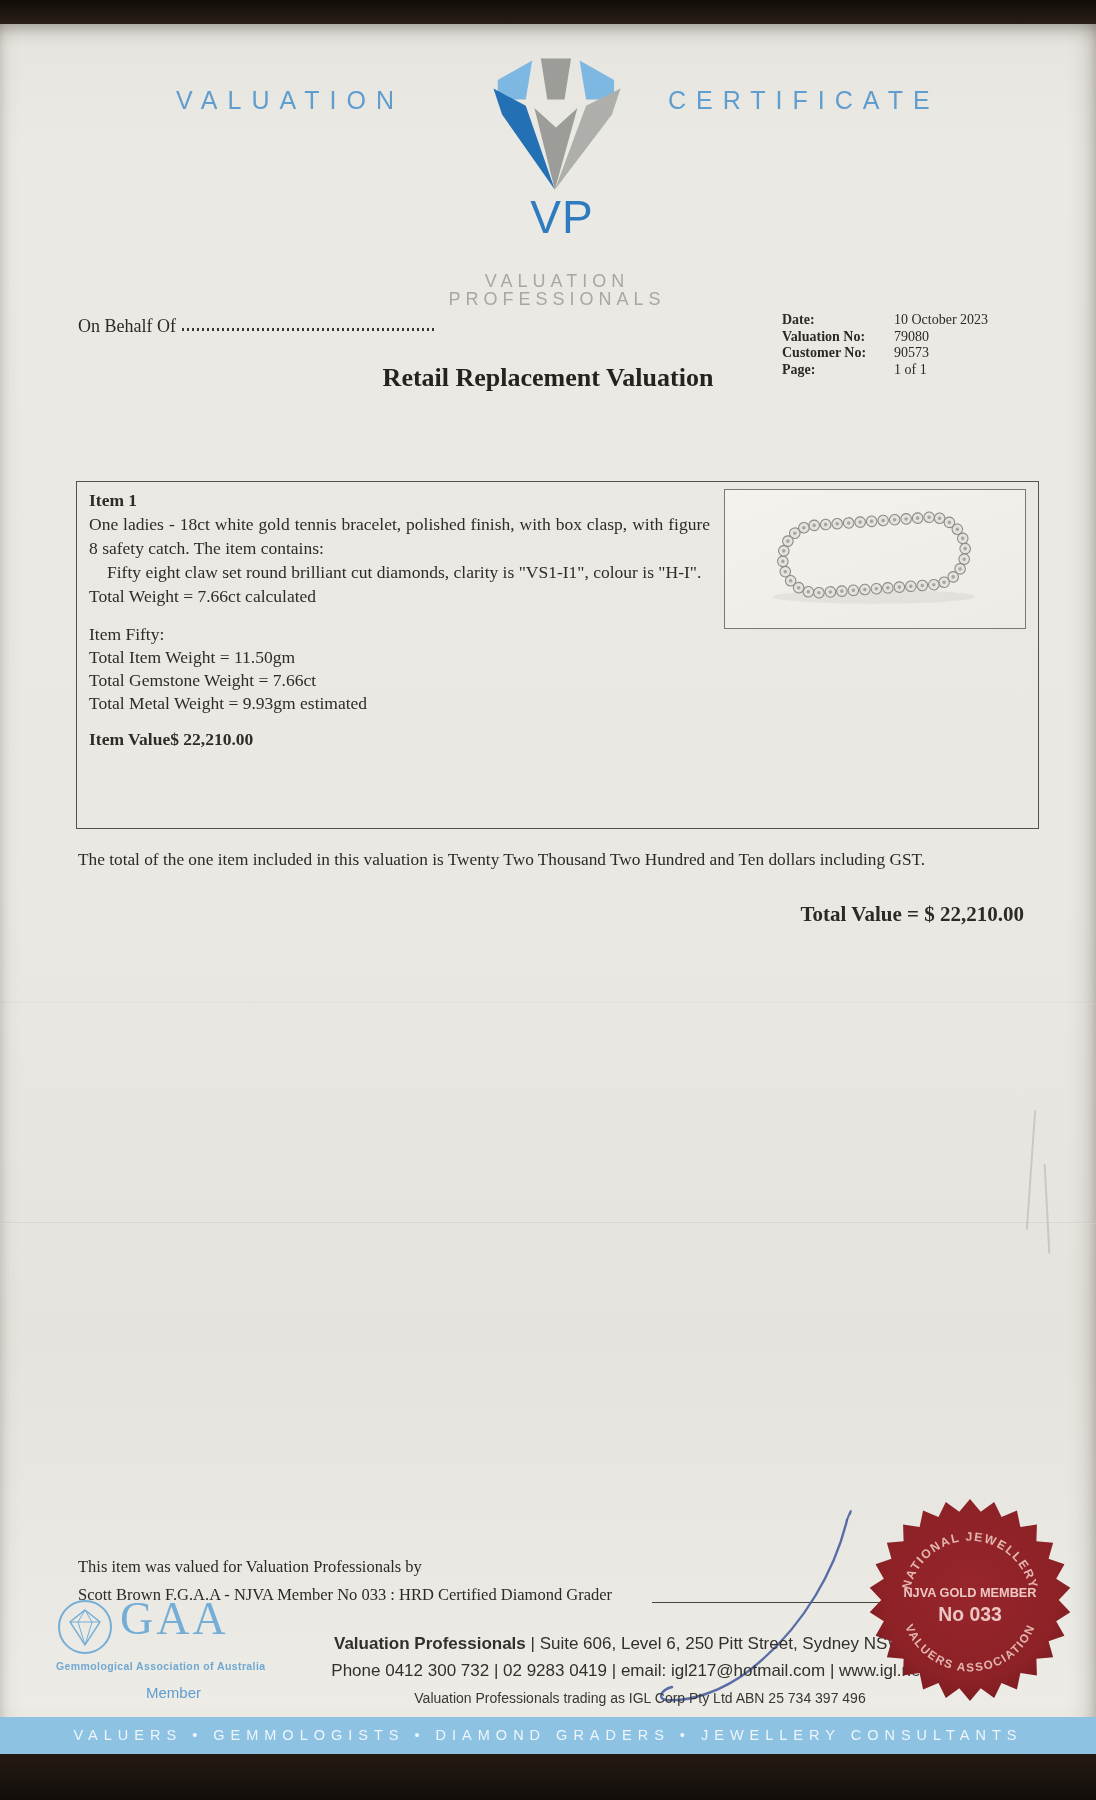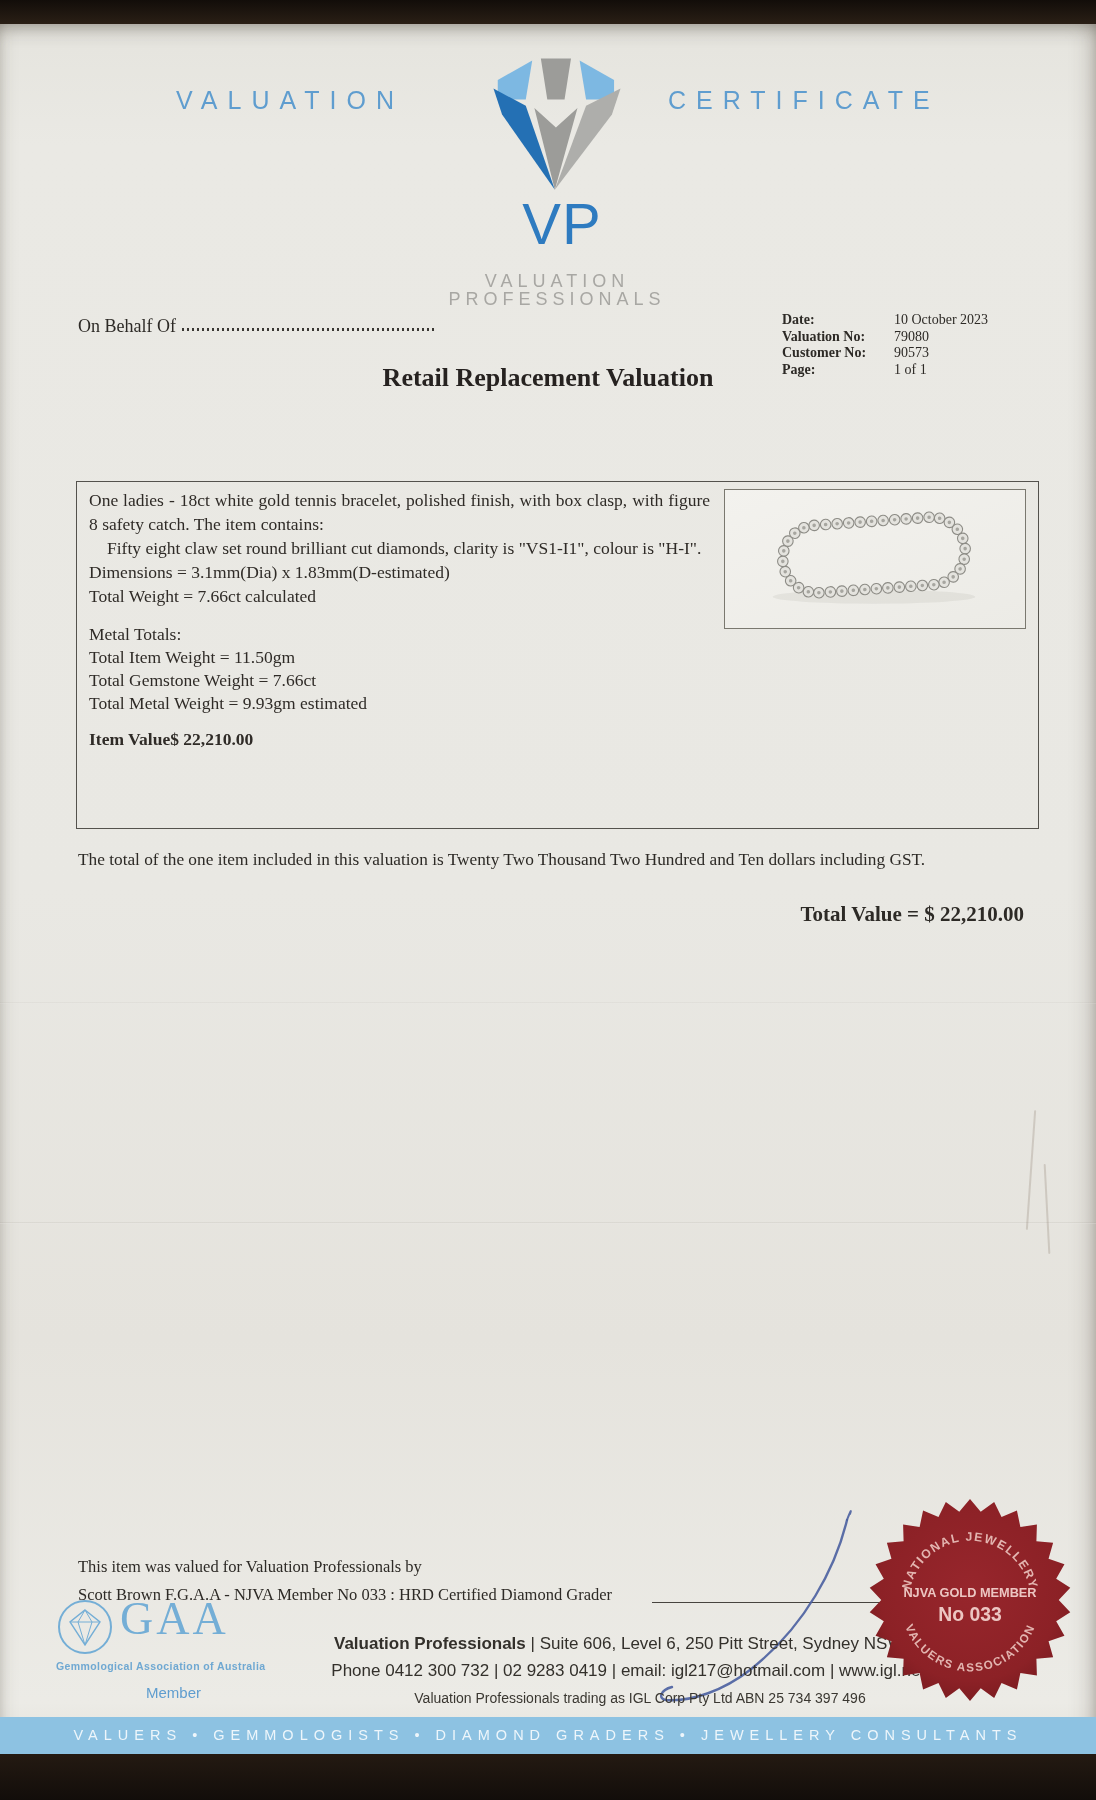--- a/index.html
+++ b/index.html
@@ -5,21 +5,21 @@
   html,body{margin:0;padding:0;background:#171210;}
   #stage{position:relative;width:1096px;height:1800px;background:#1d1611;overflow:hidden;
          font-family:"Liberation Serif",serif;color:#2d2a26;}
   #paper{position:absolute;left:0;top:24px;width:1096px;height:1730px;
          background:linear-gradient(180deg,#e5e4de 0%,#eae9e4 7%,#e9e8e3 50%,#e5e3dd 76%,#ecebe6 97%,#e3e1db 100%);
          box-shadow:inset -16px 0 26px -16px rgba(60,50,40,.38), inset 12px 0 22px -16px rgba(60,50,40,.25),
                     inset 0 14px 20px -12px rgba(60,50,40,.45), inset 0 -6px 14px -8px rgba(60,50,40,.25);}
   .abs{position:absolute;}
   
   .hdr-word{font-family:"Liberation Sans",sans-serif;font-size:25px;letter-spacing:10px;color:#5f9dcf;}
-  .vp{font-family:"Liberation Sans",sans-serif;font-size:58px;color:#2e7bc0;letter-spacing:1px;}
+  .vp{font-family:"Liberation Sans",sans-serif;font-size:46px;color:#2e7bc0;letter-spacing:1px;}
   .logo-sub{font-family:"Liberation Sans",sans-serif;font-size:18px;line-height:18px;letter-spacing:5px;
             color:#a8a7a3;text-align:center;}
   
   .obo{font-weight:normal;font-size:18px;white-space:nowrap;}
   .dotline{display:inline-block;width:254px;height:3px;margin-left:6px;margin-bottom:1px;
            background:repeating-linear-gradient(90deg,#3a3733 0 2px,transparent 2px 5px);}
   .meta-row{display:flex;font-size:14px;line-height:16.5px;}
   .meta-label{font-weight:bold;width:112px;}
   .doc-title{font-weight:bold;font-size:26px;text-align:center;width:100%;color:#262220;}
   
@@ -192,26 +192,26 @@
               <circle cx="59.7" cy="51.5" r="1.8" fill="#a7a6a0"></circle>
               <circle cx="64.5" cy="42.0" r="5.3" fill="#e4e3de" stroke="#8d8c86" stroke-width="1.1"></circle>
               <circle cx="64.5" cy="42.0" r="1.8" fill="#a7a6a0"></circle>
               <circle cx="72.0" cy="34.5" r="5.3" fill="#e4e3de" stroke="#8d8c86" stroke-width="1.1"></circle>
               <circle cx="72.0" cy="34.5" r="1.8" fill="#a7a6a0"></circle>
               <circle cx="81.5" cy="29.7" r="5.3" fill="#e4e3de" stroke="#8d8c86" stroke-width="1.1"></circle>
               <circle cx="81.5" cy="29.7" r="1.8" fill="#a7a6a0"></circle>
             </g>
         </svg>
       </div>
+      <p class="b">Item 1</p>
       <p>One ladies - 18ct white gold tennis bracelet, polished finish, with box clasp, with figure 8 safety catch. The item contains:</p>
       <p class="indent1">Fifty eight claw set round brilliant cut diamonds, clarity is "VS1-I1", colour is "H-I".</p>
-      <p class="indent2">Dimensions = 3.1mm(Dia) x 1.83mm(D-estimated)</p>
       <p class="indent2">Total Weight = 7.66ct calculated</p>
       <div class="gap14"></div>
-      <p style="text-align:left;">Metal Totals:</p>
+      <p style="text-align:left;">Item Fifty:</p>
       <p class="indent3">Total Item Weight = 11.50gm</p>
       <p class="indent3">Total Gemstone Weight = 7.66ct</p>
       <p class="indent3">Total Metal Weight = 9.93gm estimated</p>
       <div class="gap12"></div>
       <p class="b" style="text-align:left;"><span>Item Value</span><span class="item-value-amount">$ 22,210.00</span></p>
     </div>
 
     <div class="abs summary" style="left:78px;top:826px;width:930px;">The total of the one item included in this valuation is Twenty Two Thousand Two Hundred and Ten dollars including GST.</div>
     <div class="abs total-value" style="right:72px;top:878px;">Total Value = $ 22,210.00</div>
 

